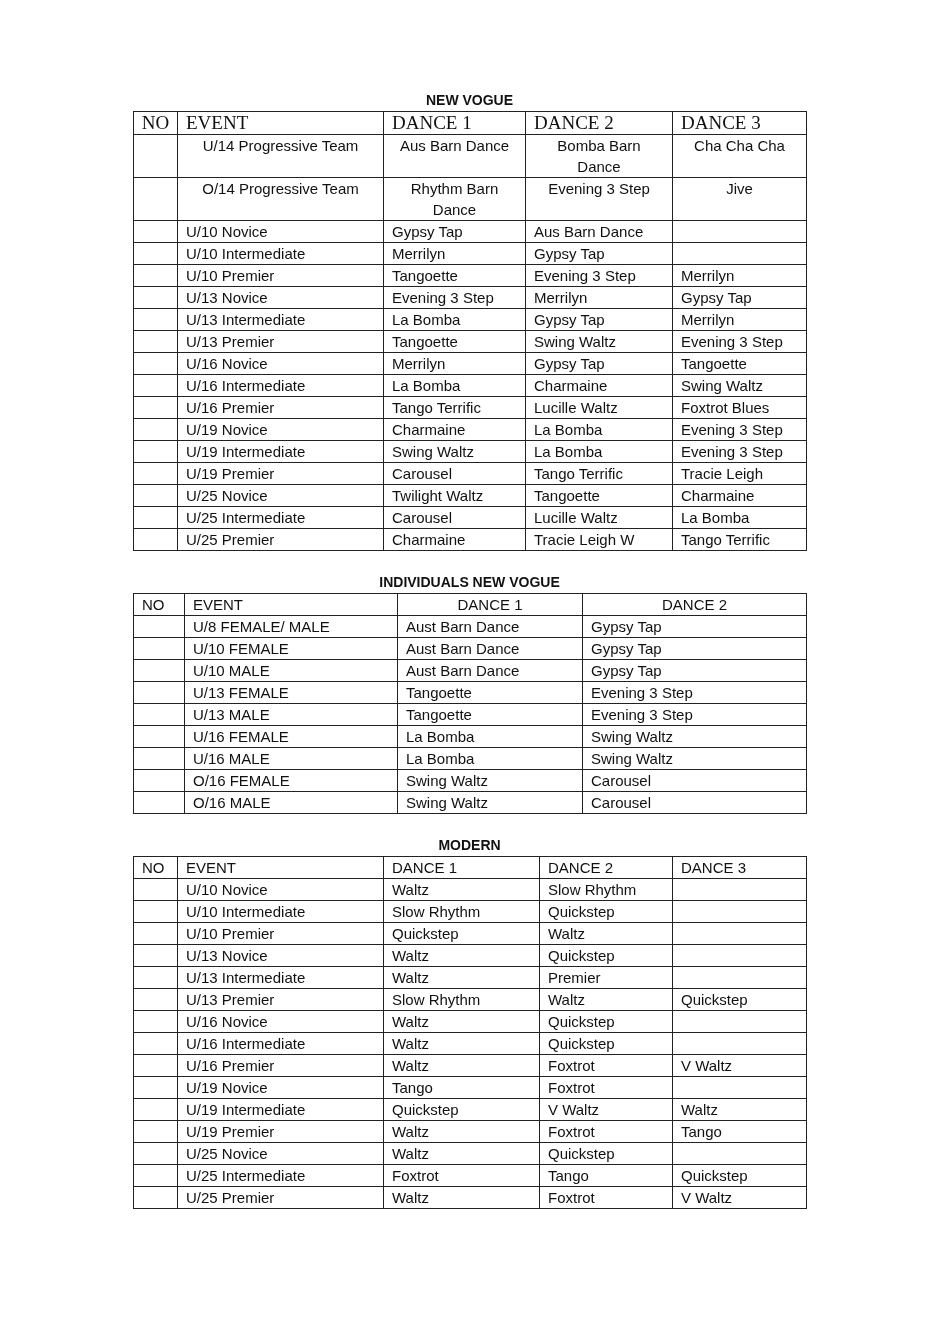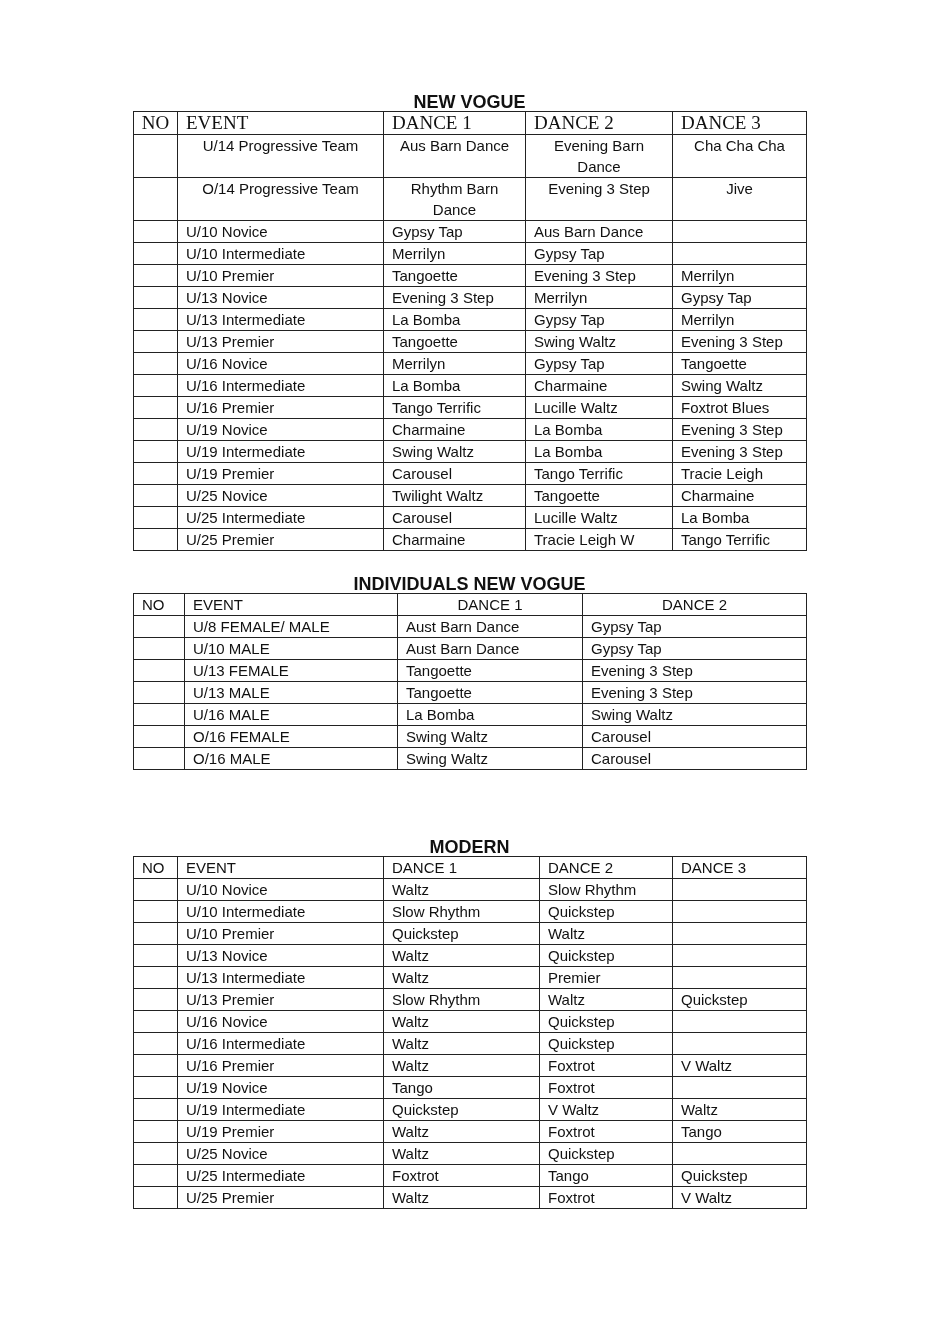--- a/index.html
+++ b/index.html
@@ -1,17 +1,17 @@
 <!DOCTYPE html>
 <html><head>
 <meta charset="utf-8">
 <style>
   html, body { margin: 0; padding: 0; background: #ffffff; }
   body { width: 938px; height: 1327px; position: relative; font-family: "Liberation Sans", sans-serif; color: #111; }
-  .section-title { position: absolute; left: 133px; width: 673px; text-align: center; font-weight: bold; font-size: 18px; }
+  .section-title { position: absolute; left: 133px; width: 673px; text-align: center; font-weight: bold; font-size: 14px; }
   table { position: absolute; left: 133px; width: 673px; border-collapse: collapse; table-layout: fixed; }
   td, th { border: 1px solid #222; padding: 0 8px; font-size: 15px; font-weight: normal; text-align: left; vertical-align: top; line-height: 21px; height: 21px; }
   th { font-size: 15px; }
   .serif-head th { font-family: "Liberation Serif", serif; font-size: 19px; line-height: 22px; }
   .serif-head th:first-child { padding: 0 4px; text-align: center; }
   .center-head th.c { text-align: center; }
   .tall td { height: 42px; text-align: center; }
 </style>
 </head>
 <body>
@@ -32,21 +32,21 @@
         <th>DANCE 1</th>
         <th>DANCE 2</th>
         <th>DANCE 3</th>
       </tr>
     </thead>
   <tbody>
       <tr class="tall">
         <td></td>
         <td>U/14 Progressive Team</td>
         <td>Aus Barn Dance</td>
-        <td>Evening Barn Dance</td>
+        <td>Bomba Barn Dance</td>
         <td>Cha Cha Cha</td>
       </tr>
       <tr class="tall">
         <td></td>
         <td>O/14 Progressive Team</td>
         <td>Rhythm Barn Dance</td>
         <td>Evening 3 Step</td>
         <td>Jive</td>
       </tr>
       <tr>
@@ -175,35 +175,47 @@
     </thead>
   <tbody>
       <tr>
         <td></td>
         <td>U/8 FEMALE/ MALE</td>
         <td>Aust Barn Dance</td>
         <td>Gypsy Tap</td>
       </tr>
       <tr>
         <td></td>
+        <td>U/10 FEMALE</td>
+        <td>Aust Barn Dance</td>
+        <td>Gypsy Tap</td>
+      </tr>
+      <tr>
+        <td></td>
         <td>U/10 MALE</td>
         <td>Aust Barn Dance</td>
         <td>Gypsy Tap</td>
       </tr>
       <tr>
         <td></td>
         <td>U/13 FEMALE</td>
         <td>Tangoette</td>
         <td>Evening 3 Step</td>
       </tr>
       <tr>
         <td></td>
         <td>U/13 MALE</td>
         <td>Tangoette</td>
         <td>Evening 3 Step</td>
+      </tr>
+      <tr>
+        <td></td>
+        <td>U/16 FEMALE</td>
+        <td>La Bomba</td>
+        <td>Swing Waltz</td>
       </tr>
       <tr>
         <td></td>
         <td>U/16 MALE</td>
         <td>La Bomba</td>
         <td>Swing Waltz</td>
       </tr>
       <tr>
         <td></td>
         <td>O/16 FEMALE</td>

